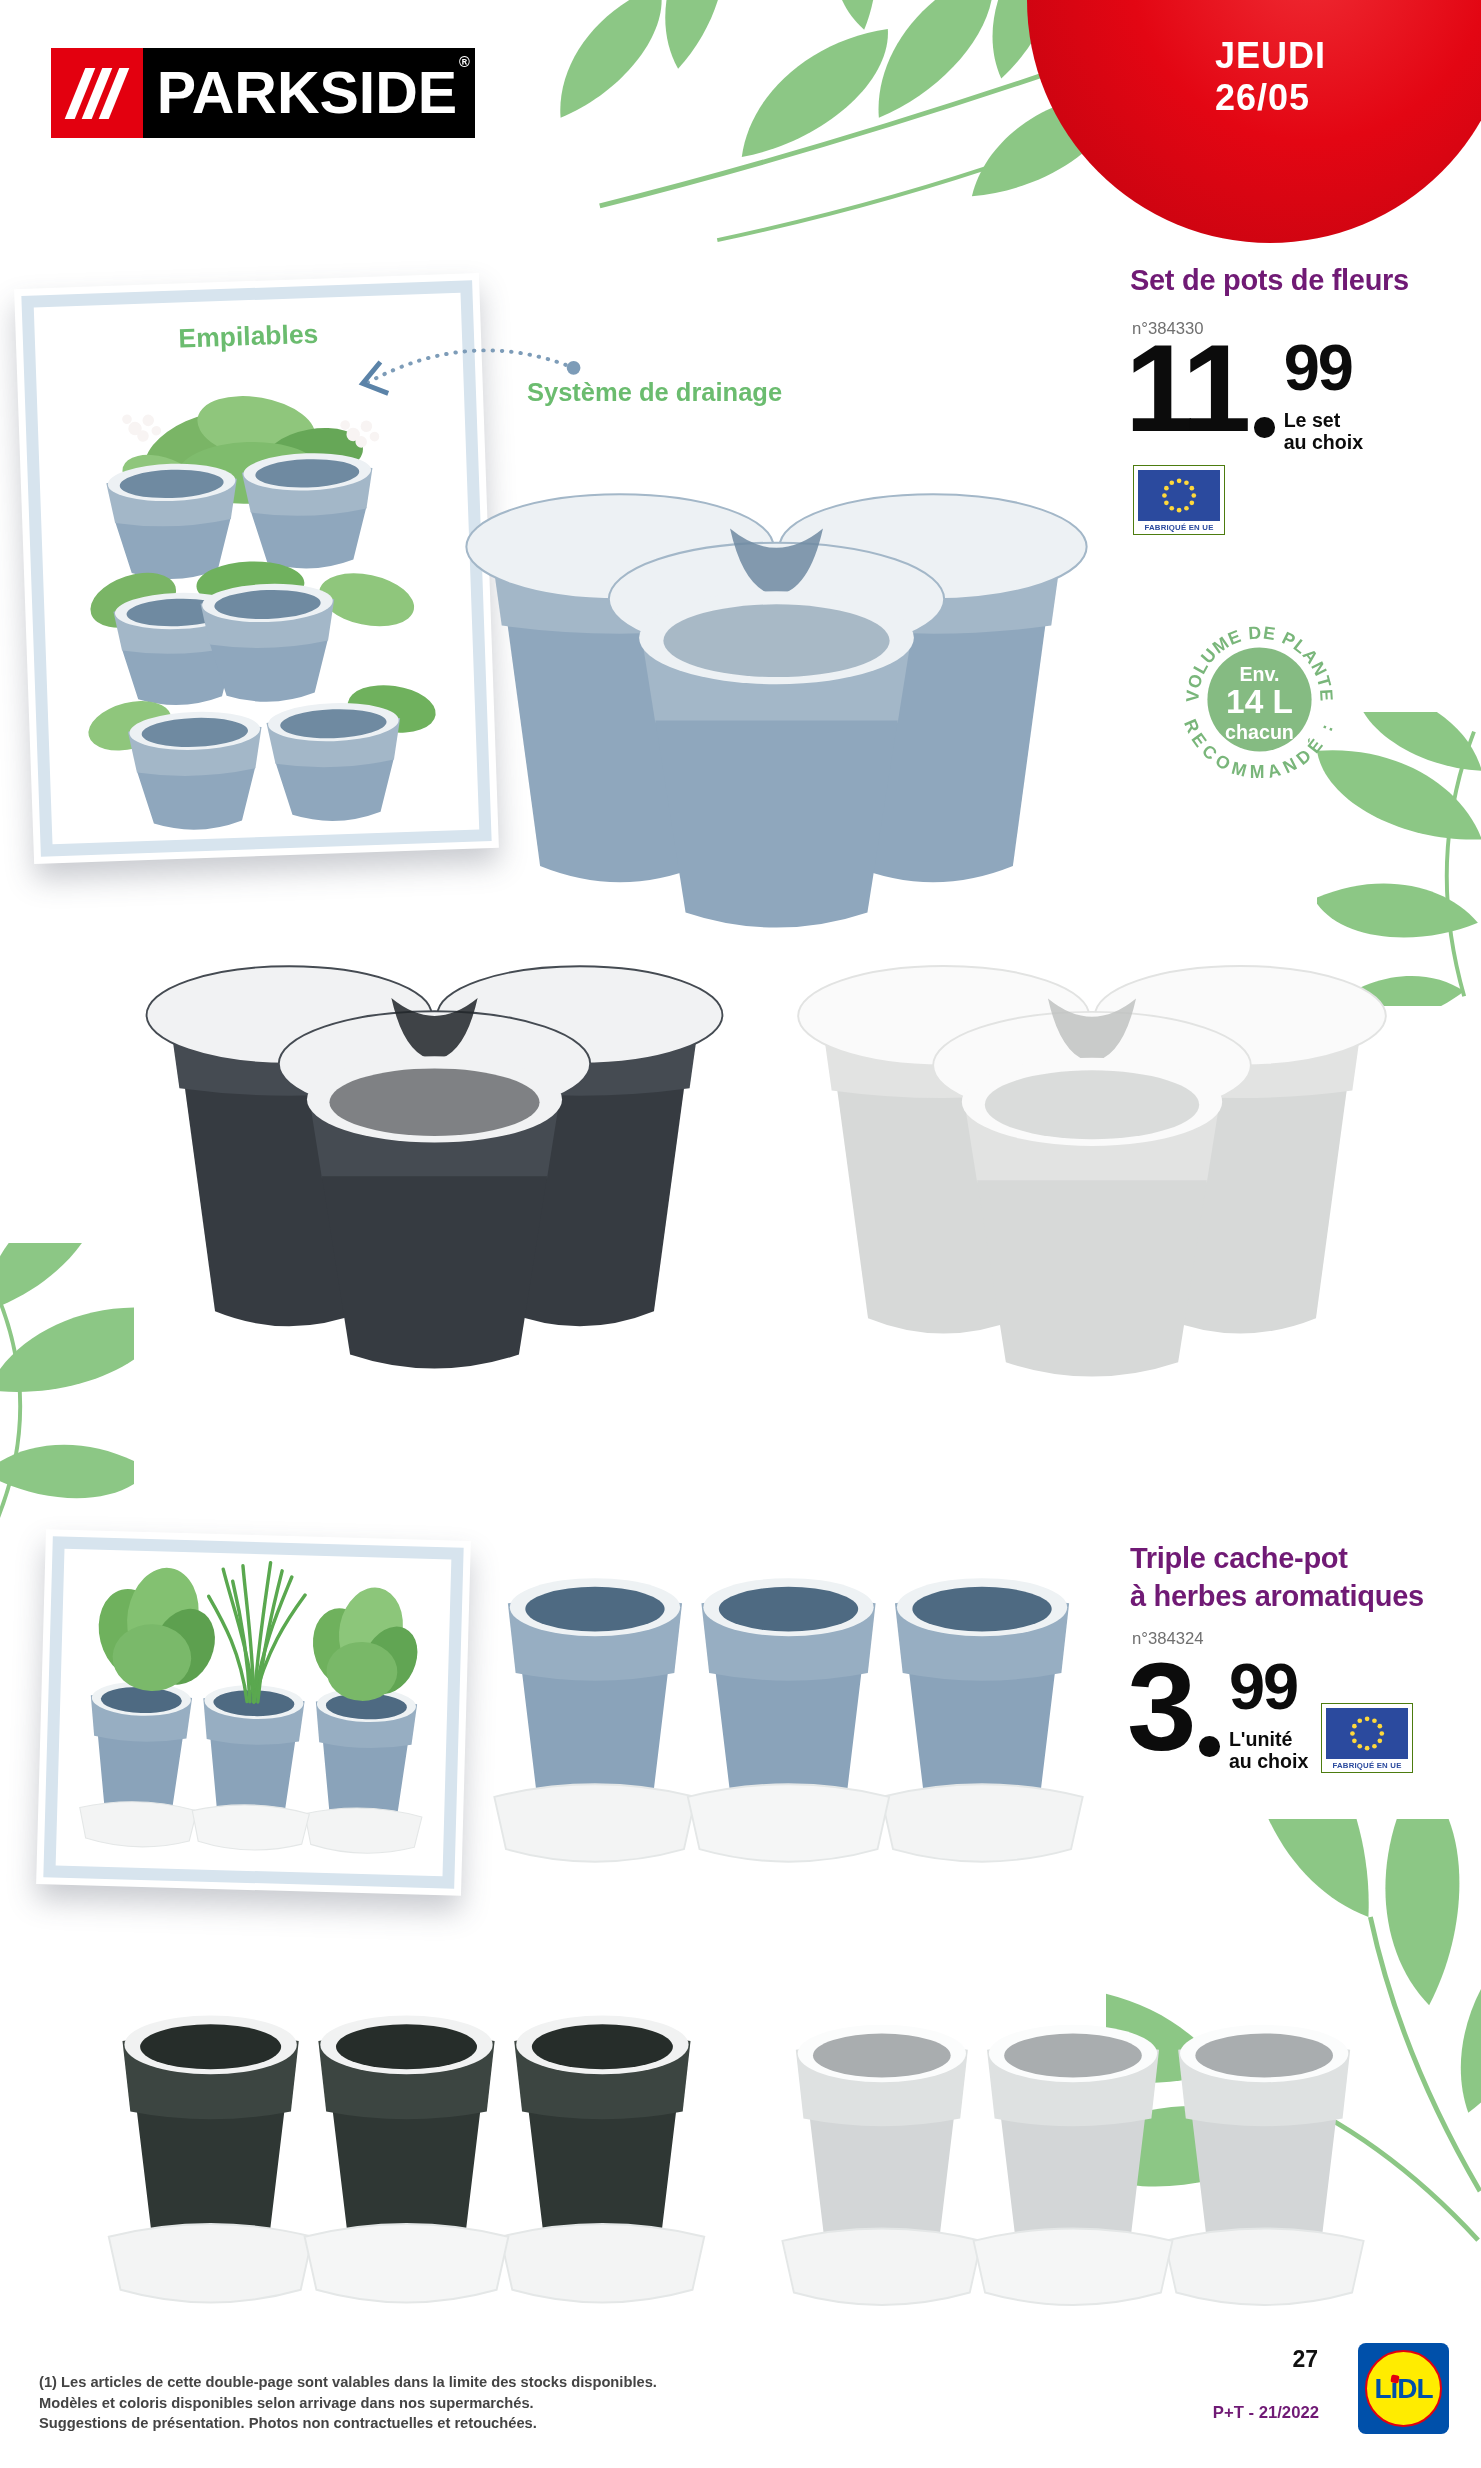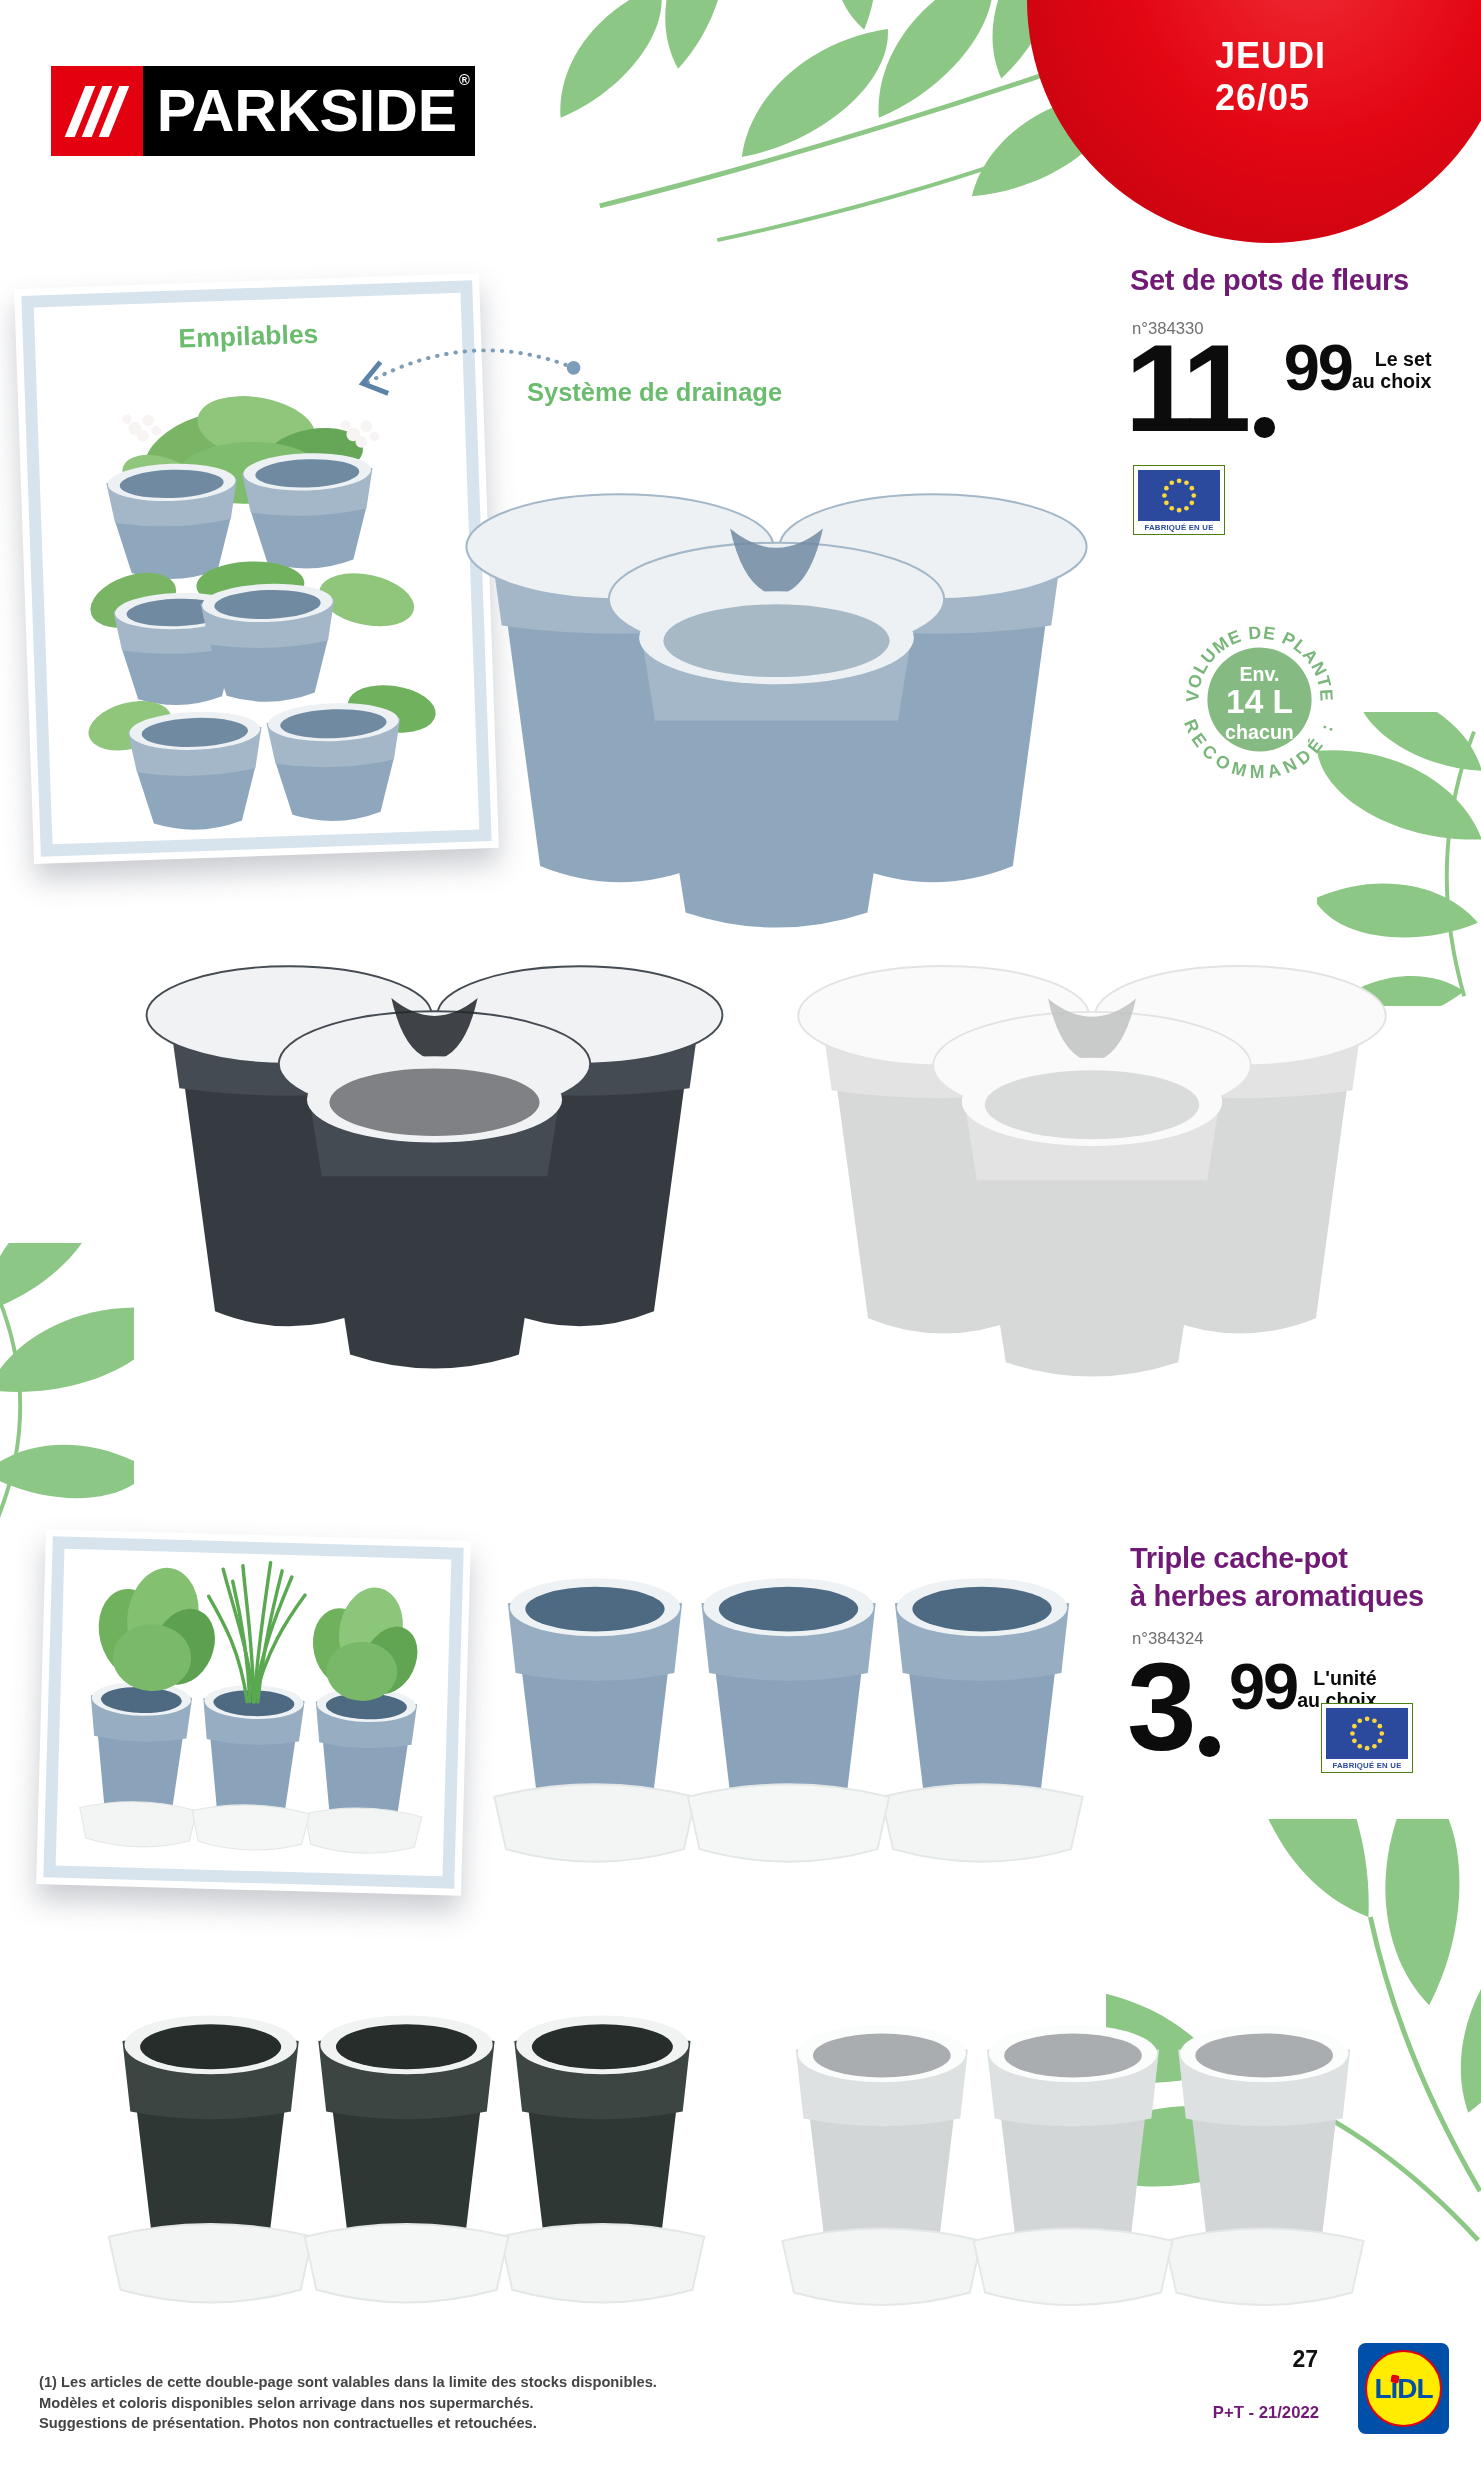--- a/index.html
+++ b/index.html
@@ -13,21 +13,21 @@
   .leaves-left{left:-7.8px;top:1243px;width:142px;height:294px;}
   .leaves-bottom{left:1106px;top:1819px;width:376px;height:431px;}
 
   
   .date-circle{position:absolute;left:1027px;top:-243px;width:486px;height:486px;border-radius:50%;
     background:radial-gradient(circle at 58% 42%, #ef2b33 0%, #e30613 45%, #c40310 90%);z-index:3;}
   .date-text{position:absolute;left:188px;top:278px;color:#fff;font-weight:bold;
     font-size:36px;line-height:42px;letter-spacing:1px;}
 
   
-  .parkside{position:absolute;left:51px;top:66px;height:90px;display:flex;z-index:4;}
+  .parkside{position:absolute;left:51px;top:48px;height:90px;display:flex;z-index:4;}
   .parkside .red{width:92px;background:#e3000f;display:flex;align-items:center;justify-content:center;gap:6.9px;}
   .parkside .slash{width:9.8px;height:51px;background:#fff;transform:skewX(-22deg);}
   .parkside .black{background:#000;color:#fff;display:flex;align-items:center;padding:0 17.6px 0 13.7px;position:relative;}
   .parkside .name{font-size:59px;font-weight:bold;letter-spacing:0;}
   .parkside .reg{position:absolute;top:5.9px;right:4.9px;font-size:14.7px;font-weight:bold;}
 
   
   .card{position:absolute;background:#fff;box-shadow:0 15.7px 29px rgba(60,70,85,.28);z-index:2;}
   .card .frame{position:absolute;inset:6.9px;border:12.7px solid #d7e4ee;background:#fff;overflow:hidden;}
   .card1{left:23.5px;top:281px;width:465px;height:575px;transform:rotate(-2deg);}
@@ -63,21 +63,21 @@
   .title2{left:1130px;top:1539px;}
   .pref{position:absolute;font-size:16.7px;color:#707070;z-index:4;}
   .ref1{left:1132px;top:319px;}
   .ref2{left:1132px;top:1629px;}
 
   .price{position:absolute;display:flex;align-items:flex-start;color:#0c0c0c;z-index:4;}
   .price1{left:1125px;top:339px;}
   .price2{left:1127px;top:1658px;}
   .price .euros{font-size:125px;font-weight:bold;line-height:1;display:block;margin-top:-13.7px;letter-spacing:-5.9px;}
   .price .dot{width:20.6px;height:20.6px;border-radius:50%;background:#0c0c0c;margin:78px 6.9px 0 8.8px;flex:0 0 auto;}
-  .price .pcol{display:flex;flex-direction:row;margin-left:2px;text-align:right;}
+  .price .pcol{display:flex;flex-direction:column;margin-left:2px;}
   .price .cents{font-size:65px;font-weight:bold;line-height:1;margin-top:-3.9px;letter-spacing:-2px;}
   .price .unit{margin-top:9.8px;font-size:19.6px;font-weight:bold;line-height:1.12;}
 
   .eu-badge{position:absolute;background:#fff;border:1px solid #4d7c0f;padding:3.9px 3.9px 2px;width:92px;box-sizing:border-box;z-index:4;}
   .eu1{left:1133px;top:465px;}
   .eu2{left:1321px;top:1703px;}
   .eu-flag{height:51px;background:#2b4a9e;}
   .eu-flag svg{display:block;width:100%;height:100%;}
   .eu-label{font-size:7.8px;font-weight:bold;color:#2b4a9e;text-align:center;letter-spacing:0.2px;margin-top:2px;white-space:nowrap;}
 

